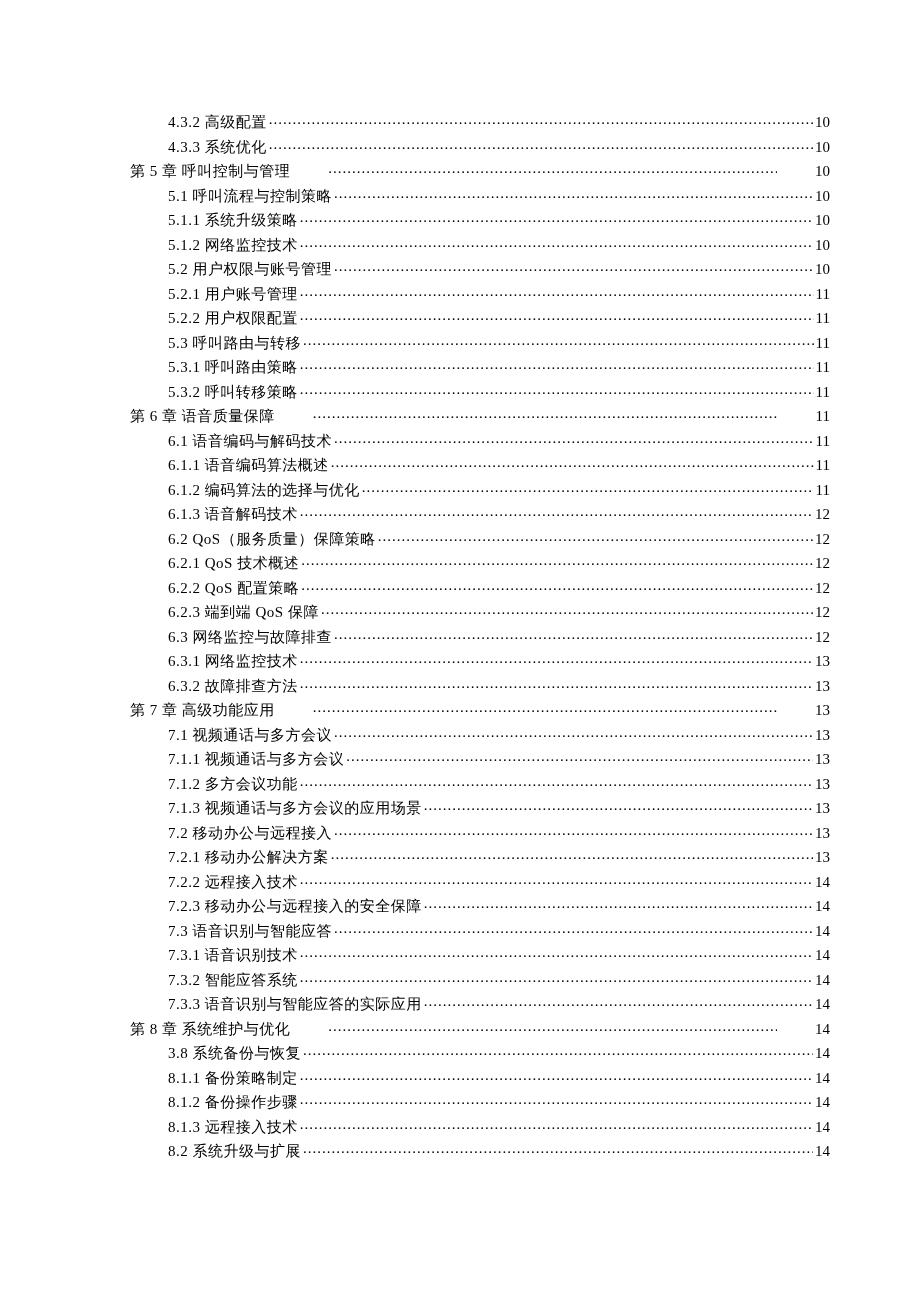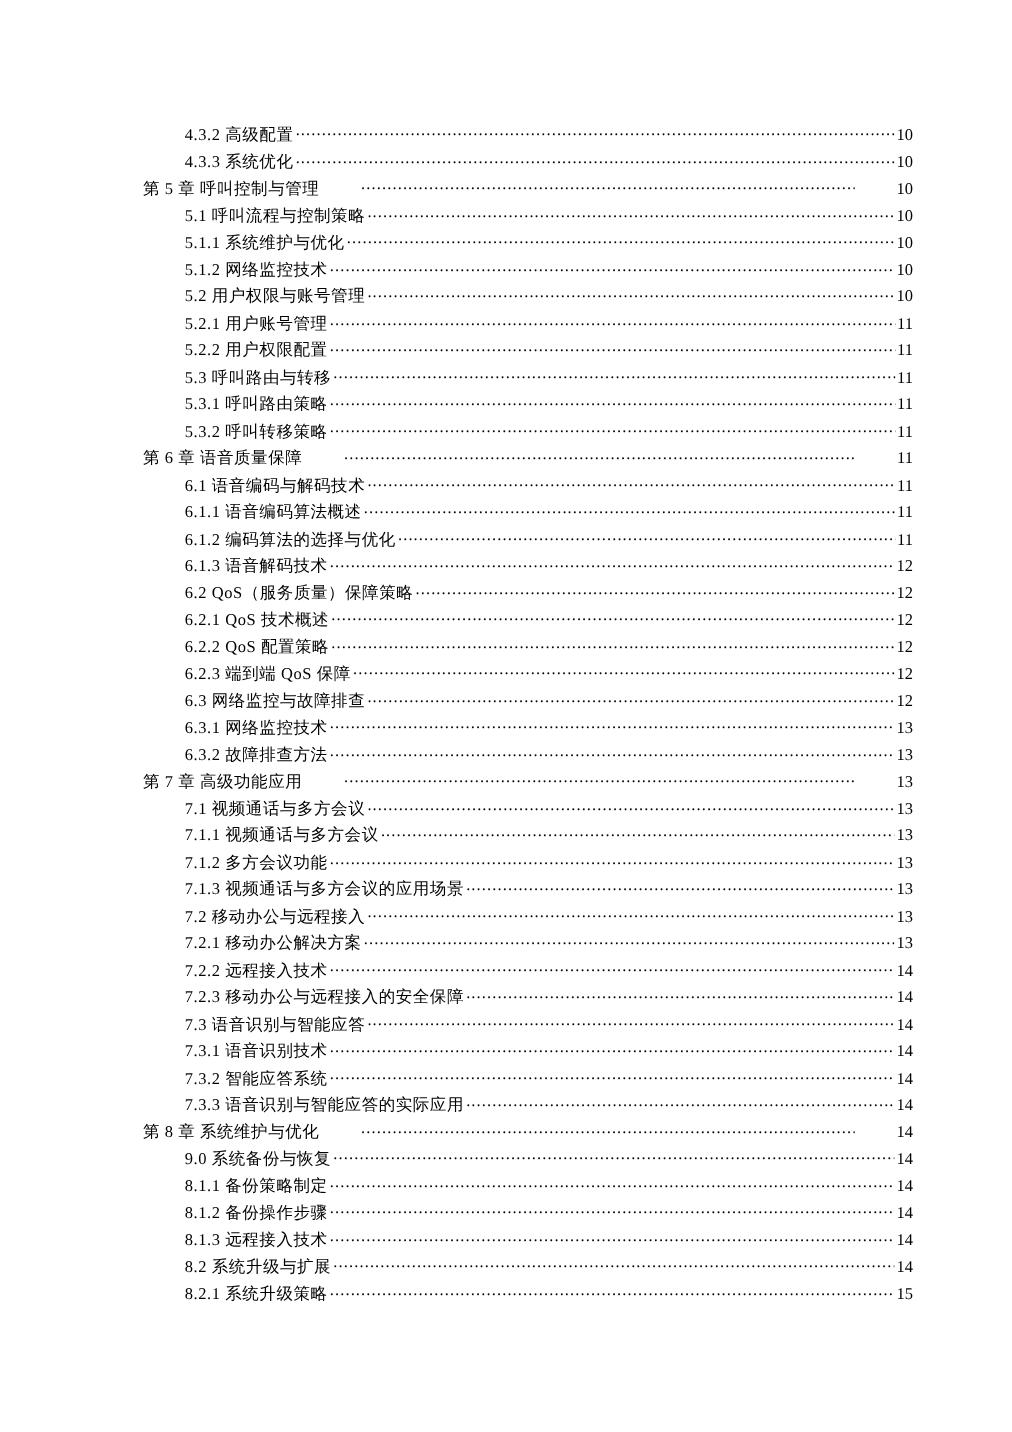--- a/index.html
+++ b/index.html
@@ -58,21 +58,21 @@
       <span class="title">第 5 章 呼叫控制与管理</span>
       <span class="dots"></span>
       <span class="page">10</span>
     </div>
     <div class="toc-row lvl-2">
       <span class="title">5.1 呼叫流程与控制策略</span>
       <span class="dots"></span>
       <span class="page">10</span>
     </div>
     <div class="toc-row lvl-2">
-      <span class="title">5.1.1 系统维护与优化</span>
+      <span class="title">5.1.1 系统升级策略</span>
       <span class="dots"></span>
       <span class="page">10</span>
     </div>
     <div class="toc-row lvl-2">
       <span class="title">5.1.2 网络监控技术</span>
       <span class="dots"></span>
       <span class="page">10</span>
     </div>
     <div class="toc-row lvl-2">
       <span class="title">5.2 用户权限与账号管理</span>
@@ -228,21 +228,21 @@
       <span class="title">7.3.3 语音识别与智能应答的实际应用</span>
       <span class="dots"></span>
       <span class="page">14</span>
     </div>
     <div class="toc-row lvl-1">
       <span class="title">第 8 章 系统维护与优化</span>
       <span class="dots"></span>
       <span class="page">14</span>
     </div>
     <div class="toc-row lvl-2">
-      <span class="title">9.0 系统备份与恢复</span>
+      <span class="title">3.8 系统备份与恢复</span>
       <span class="dots"></span>
       <span class="page">14</span>
     </div>
     <div class="toc-row lvl-2">
       <span class="title">8.1.1 备份策略制定</span>
       <span class="dots"></span>
       <span class="page">14</span>
     </div>
     <div class="toc-row lvl-2">
       <span class="title">8.1.2 备份操作步骤</span>
@@ -251,19 +251,14 @@
     </div>
     <div class="toc-row lvl-2">
       <span class="title">8.1.3 远程接入技术</span>
       <span class="dots"></span>
       <span class="page">14</span>
     </div>
     <div class="toc-row lvl-2">
       <span class="title">8.2 系统升级与扩展</span>
       <span class="dots"></span>
       <span class="page">14</span>
-    </div>
-    <div class="toc-row lvl-2">
-      <span class="title">8.2.1 系统升级策略</span>
-      <span class="dots"></span>
-      <span class="page">15</span>
     </div>
   </div>
 
 </body></html>

